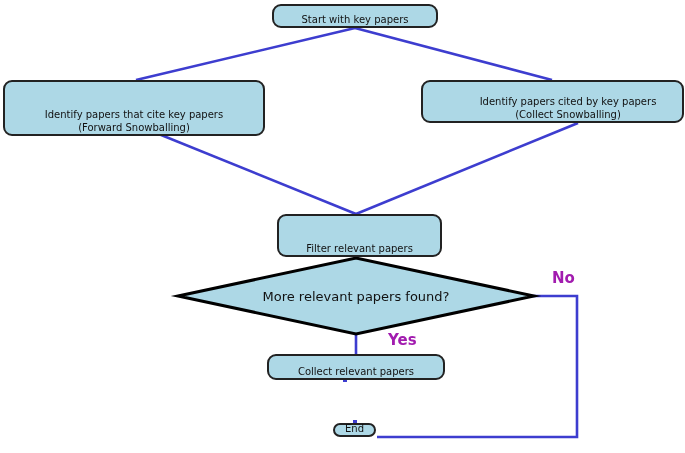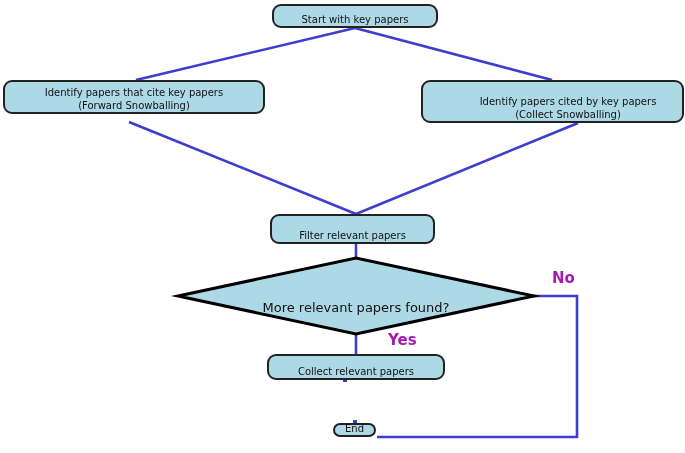--- a/index.html
+++ b/index.html
@@ -70,35 +70,35 @@
     <rect class="stub" x="343" y="379" width="4" height="3"></rect>
     <rect class="stub" x="353" y="420" width="4" height="3"></rect>
 
     <polygon class="diamond" points="178,296 356,258 534,296 356,334"></polygon>
   </svg>
 
   <div class="node" style="left:272px;top:4px;width:166px;height:24px;">
     <span>Start with key papers</span>
   </div>
 
-  <div class="node" style="left:3px;top:80px;width:262px;height:34px;">
+  <div class="node" style="left:3px;top:80px;width:262px;height:56px;">
     <span>Identify papers that cite key papers</span>
     <span>(Forward Snowballing)</span>
   </div>
 
   <div class="node" style="left:421px;top:80px;width:263px;height:43px;padding-left:31px;">
     <span>Identify papers cited by key papers</span>
     <span>(Collect Snowballing)</span>
   </div>
 
-  <div class="node" style="left:270px;top:214px;width:165px;height:30px;">
+  <div class="node" style="left:277px;top:214px;width:165px;height:43px;">
     <span>Filter relevant papers</span>
   </div>
 
-  <div class="overlay-label" style="left:206px;top:298px;width:300px;height:18px;">
+  <div class="overlay-label" style="left:206px;top:287px;width:300px;height:18px;">
     <span>More relevant papers found?</span>
   </div>
 
   <div class="edge-label" style="left:388px;top:331px;text-align:right;">Yes</div>
 
   <div class="edge-label" style="left:552px;top:269px;">No</div>
 
   <div class="node" style="left:267px;top:354px;width:178px;height:26px;">
     <span>Collect relevant papers</span>
   </div>

